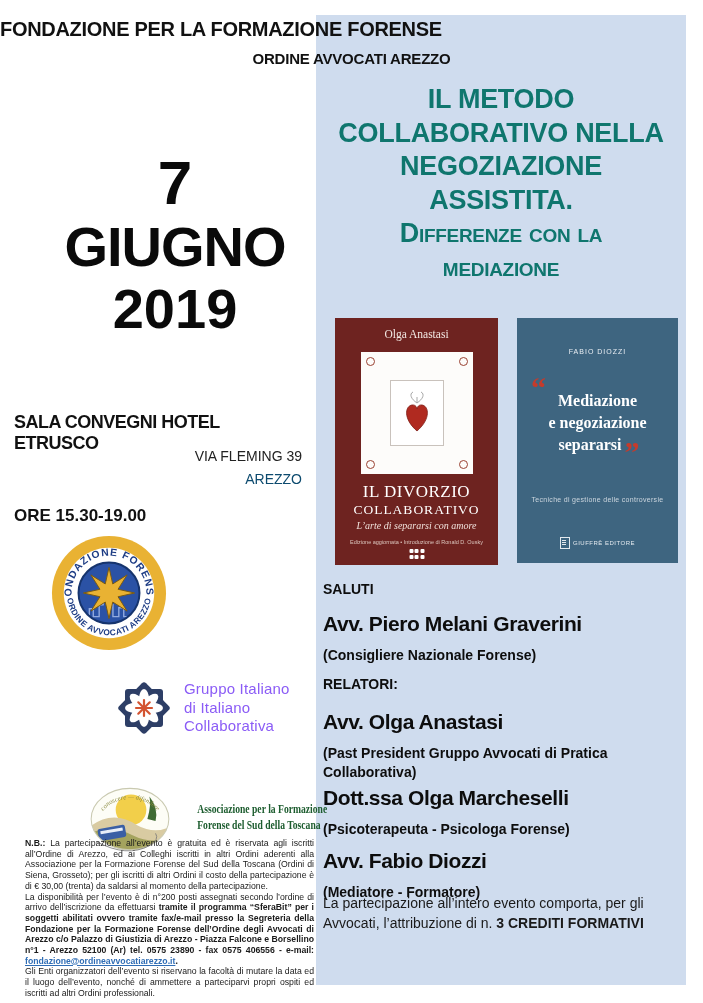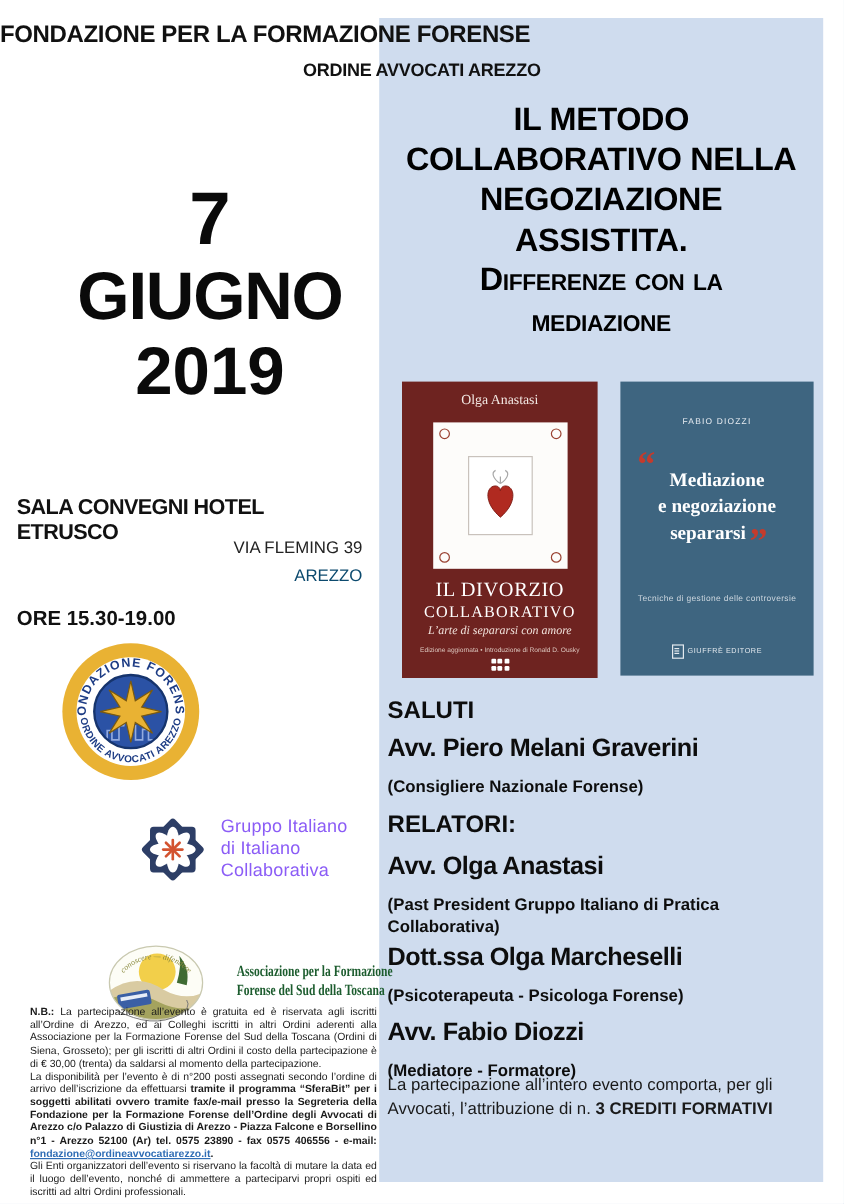--- a/index.html
+++ b/index.html
@@ -29,21 +29,21 @@
   .assoc-text{width:148px;margin-left:2px;text-align:center;font-family:"Liberation Serif",serif;
               font-weight:700;color:#1c5c2e;font-size:13px;line-height:16px;}
   .assoc-text div{white-space:nowrap;transform:scaleX(0.74);transform-origin:center;}
 
   .note{left:25px;top:838px;width:289px;font-size:8.7px;line-height:10.7px;text-align:justify;color:#1a1a1a;}
   .note p{margin:0;}
   .note .b{font-weight:700;}
   .email-link{color:#2f6db5;font-weight:700;text-decoration:underline;cursor:pointer;}
 
   
-  .title-block{left:318px;top:83px;width:366px;text-align:center;font-weight:700;color:#000000;
+  .title-block{left:318px;top:83px;width:366px;text-align:center;font-weight:700;color:#0f766e;
                font-size:27px;line-height:33.5px;letter-spacing:-0.3px;}
   .title-sc{font-variant:small-caps;}
 
   .book1{left:335px;top:318px;width:163px;height:247px;background:#6e2320;}
   .book1-author{position:absolute;top:10px;left:0;width:100%;text-align:center;
                 font-family:"Liberation Serif",serif;font-size:11.5px;color:#f3e9e4;}
   .book1-square{position:absolute;left:26px;top:34px;width:112px;height:122px;background:#fdfcfa;}
   .ring{position:absolute;width:7px;height:7px;border:1.5px solid #9a4232;border-radius:50%;}
   .ring.tl{left:5px;top:5px;} .ring.tr{right:5px;top:5px;} .ring.bl{left:5px;bottom:5px;} .ring.br{right:5px;bottom:5px;}
   .heart-frame{position:absolute;left:29px;top:28px;width:52px;height:64px;background:#fff;border:1px solid #c9c2bc;
@@ -68,21 +68,21 @@
   .q{color:#c43b2c;font-family:"Liberation Serif",serif;font-weight:700;font-size:30px;line-height:0;}
   .q.open{position:absolute;left:14px;top:-2px;}
   .q.close{position:relative;top:12px;left:3px;}
   .book2-sub{position:absolute;top:178px;left:0;width:100%;text-align:center;color:#ccd6de;font-size:7px;letter-spacing:0.3px;}
   .book2-pub{position:absolute;bottom:14px;left:0;width:100%;display:flex;align-items:center;justify-content:center;gap:3px;
              color:#e3e9ee;font-size:6px;letter-spacing:0.5px;}
   .giuffre-box{width:8px;height:10px;border:1px solid #e3e9ee;display:block;position:relative;}
   .giuffre-box::after{content:"";position:absolute;left:1px;top:2px;width:4px;height:1px;background:#e3e9ee;box-shadow:0 2px 0 #e3e9ee,0 4px 0 #e3e9ee;}
 
   .prog{left:323px;width:356px;color:#0d0d0d;}
-  .prog-label{font-size:20px;font-weight:700;}
+  .prog-label{font-size:14px;font-weight:700;}
   .prog-name{font-size:21px;font-weight:700;letter-spacing:-0.4px;}
   .prog-role{font-size:14px;font-weight:700;line-height:18.5px;}
   .y-saluti{top:581px;} .y-sp1{top:612px;} .y-r1{top:646px;} .y-rel{top:676px;}
   .y-sp2{top:710px;} .y-r2{top:744px;} .y-sp3{top:786px;} .y-r3{top:820px;}
   .y-sp4{top:849px;} .y-r4{top:883px;}
 
   .credits{left:323px;top:893px;width:356px;font-size:14px;line-height:20px;color:#1a1a1a;}
   .credits .b{font-weight:700;}
 </style>
 </head>
@@ -253,21 +253,21 @@
       <span class="giuffre-box"></span>
       <span>GIUFFRÈ EDITORE</span>
     </div>
   </div>
 
   <div class="abs prog prog-label y-saluti">SALUTI</div>
   <div class="abs prog prog-name y-sp1">Avv. Piero Melani Graverini</div>
   <div class="abs prog prog-role y-r1">(Consigliere Nazionale Forense)</div>
   <div class="abs prog prog-label y-rel">RELATORI:</div>
   <div class="abs prog prog-name y-sp2">Avv. Olga Anastasi</div>
-  <div class="abs prog prog-role y-r2">(Past President Gruppo Italiano di Pratica Collaborativa)</div>
+  <div class="abs prog prog-role y-r2">(Past President Gruppo Avvocati di Pratica Collaborativa)</div>
   <div class="abs prog prog-name y-sp3">Dott.ssa Olga Marcheselli</div>
   <div class="abs prog prog-role y-r3">(Psicoterapeuta - Psicologa Forense)</div>
   <div class="abs prog prog-name y-sp4">Avv. Fabio Diozzi</div>
   <div class="abs prog prog-role y-r4">(Mediatore - Formatore)</div>
 
   <div class="abs credits">
     <span>La partecipazione all’intero evento comporta, per gli Avvocati, l’attribuzione di n. </span><span class="b">3 CREDITI FORMATIVI</span>
   </div>
 
 </div>

